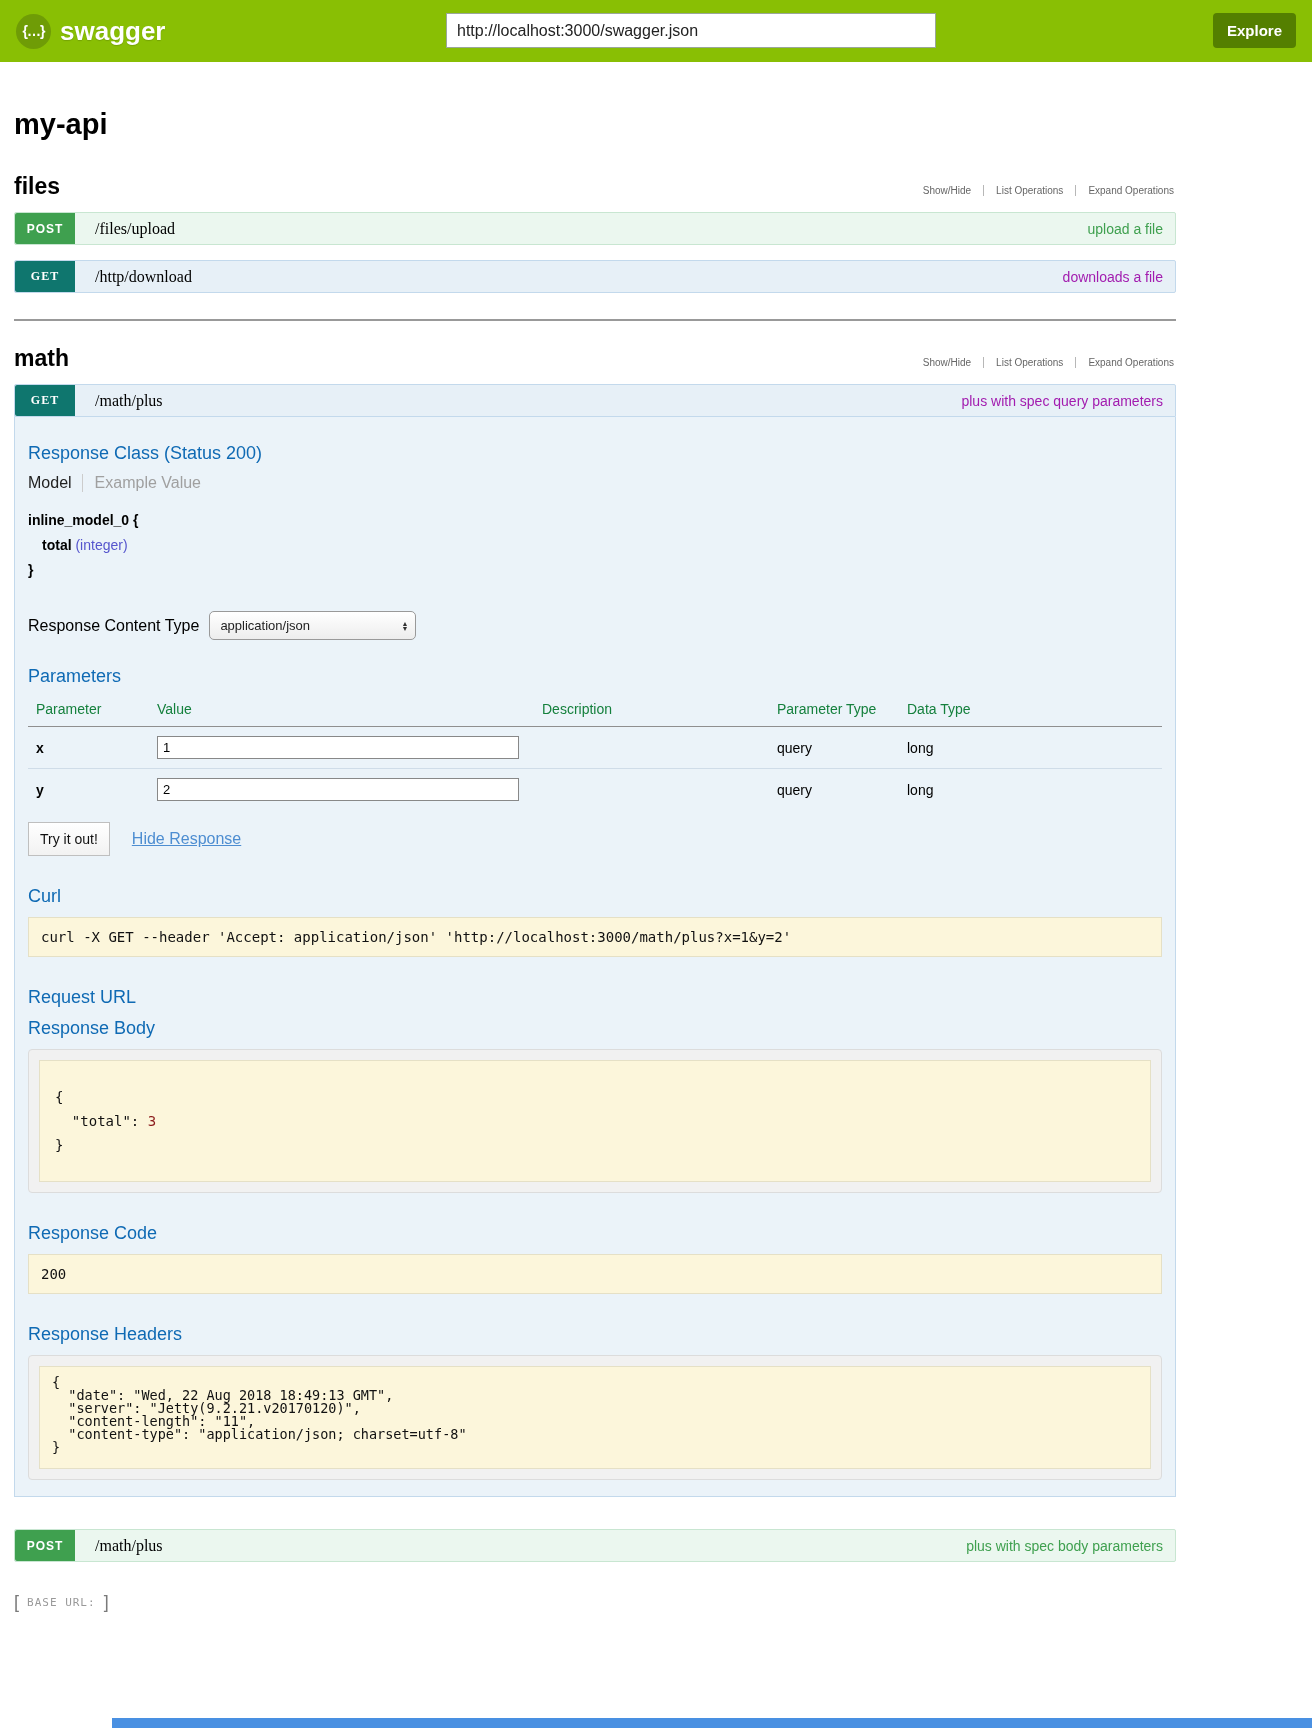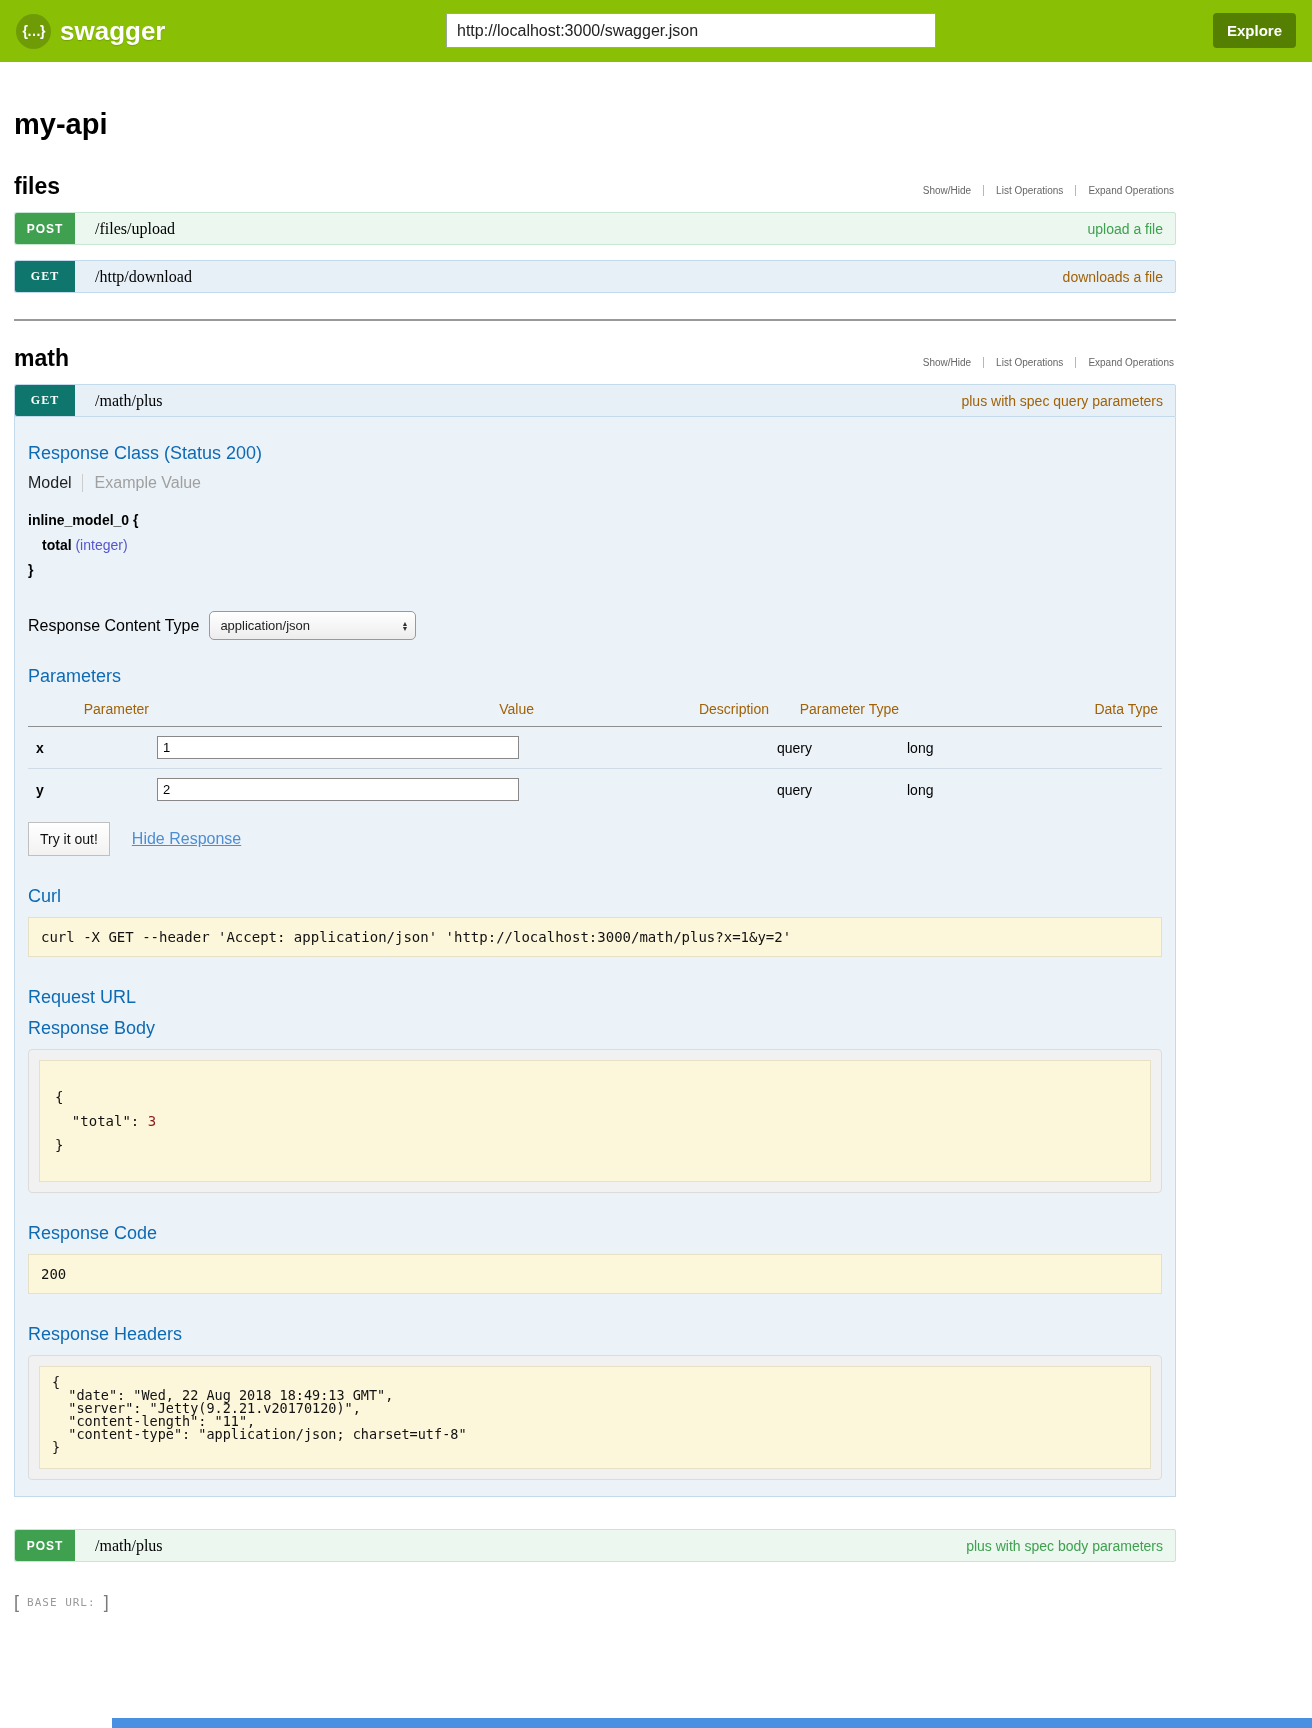--- a/index.html
+++ b/index.html
@@ -28,42 +28,42 @@
   
   .op { display:flex; align-items:center; height:33px; border-radius:2px; margin-bottom:15px; cursor:pointer; }
   .op .badge { width:60px; align-self:stretch; display:flex; align-items:center; justify-content:center; color:#fff; font-weight:bold; font-size:12px; letter-spacing:1px; border-radius:2px 0 0 2px; }
   .op .path { margin-left:20px; font-size:16px; color:#000; text-decoration:none;font-family:Liberation Serif, serif; }
   .op .summary { margin-left:auto; margin-right:12px; font-size:14px; }
   .op.post { background:#ebf7ef; border:1px solid #c8e6d1; }
   .op.post .badge { background:#3fa04f; }
   .op.post .summary { color:#3fa04f; }
   .op.get { background:#e7f0f7; border:1px solid #c3d9ec; }
   .op.get .badge { background:#0f766e;font-family:Liberation Serif, serif; }
-  .op.get .summary { color:#a16207; }
+  .op.get .summary { color:#a21caf; }
   .op.expanded { margin-bottom:0; border-radius:2px 2px 0 0; }
 
   
   .panel { background:#ebf3f9; border:1px solid #c3d9ec; border-top:none; padding:26px 13px 16px 13px; margin-bottom:32px; }
   .panel h4 { color:#0f6ab4; font-size:18px; font-weight:normal; margin:0 0 10px 0; }
   .tabs { display:flex; align-items:center; margin-bottom:16px; }
   .tab { font-size:16px; cursor:pointer; }
   .tab.active { color:#222; }
   .tab.muted { color:#a0a0a0; border-left:1px solid #ccc; margin-left:10px; padding-left:12px; }
   .signature { font-size:14px; line-height:25px; margin-bottom:28px; }
   .sig-strong { font-weight:bold; }
   .sig-indent { padding-left:14px; }
   .ptype { color:#5555cd; }
 
   .rct-row { display:flex; align-items:center; margin-bottom:26px; }
   .rct-row label { font-size:16px; margin-right:10px; }
   .fake-select { width:207px; height:29px; background:linear-gradient(#fff,#ededed); border:1px solid #999; border-radius:5px; display:flex; align-items:center; padding:0 7px 0 10px; font-size:13px; color:#222; cursor:pointer; }
   .fake-select .arrows { margin-left:auto; display:flex; flex-direction:column; font-size:7px; line-height:5px; color:#333; }
 
   table.params { width:100%; border-collapse:collapse; margin-bottom:12px; }
-  table.params th { text-align:right; font-weight:normal; color:#a16207; font-size:14px; padding:4px 4px 9px 4px; border-bottom:1px solid #8f8f8f; }
+  table.params th { text-align:left; font-weight:normal; color:#15803d; font-size:14px; padding:4px 4px 9px 4px; border-bottom:1px solid #8f8f8f; }
   table.params th.c1 { width:125px; padding-left:8px; }
   table.params th.c2 { width:385px; }
   table.params th.c3 { width:235px; }
   table.params th.c4 { width:130px; }
   table.params td { font-size:14px; padding:9px 4px; border-bottom:1px solid #cfdce8; }
   table.params tr:last-child td { border-bottom:none; }
   table.params td.pname { font-weight:bold; padding-left:8px; }
   .param-input { width:362px; height:23px; border:1px solid #888; padding:2px 5px; font-size:13px; font-family:"Liberation Sans",sans-serif; }
 
   .tryout-row { display:flex; align-items:center; margin:4px 0 30px 0; }

